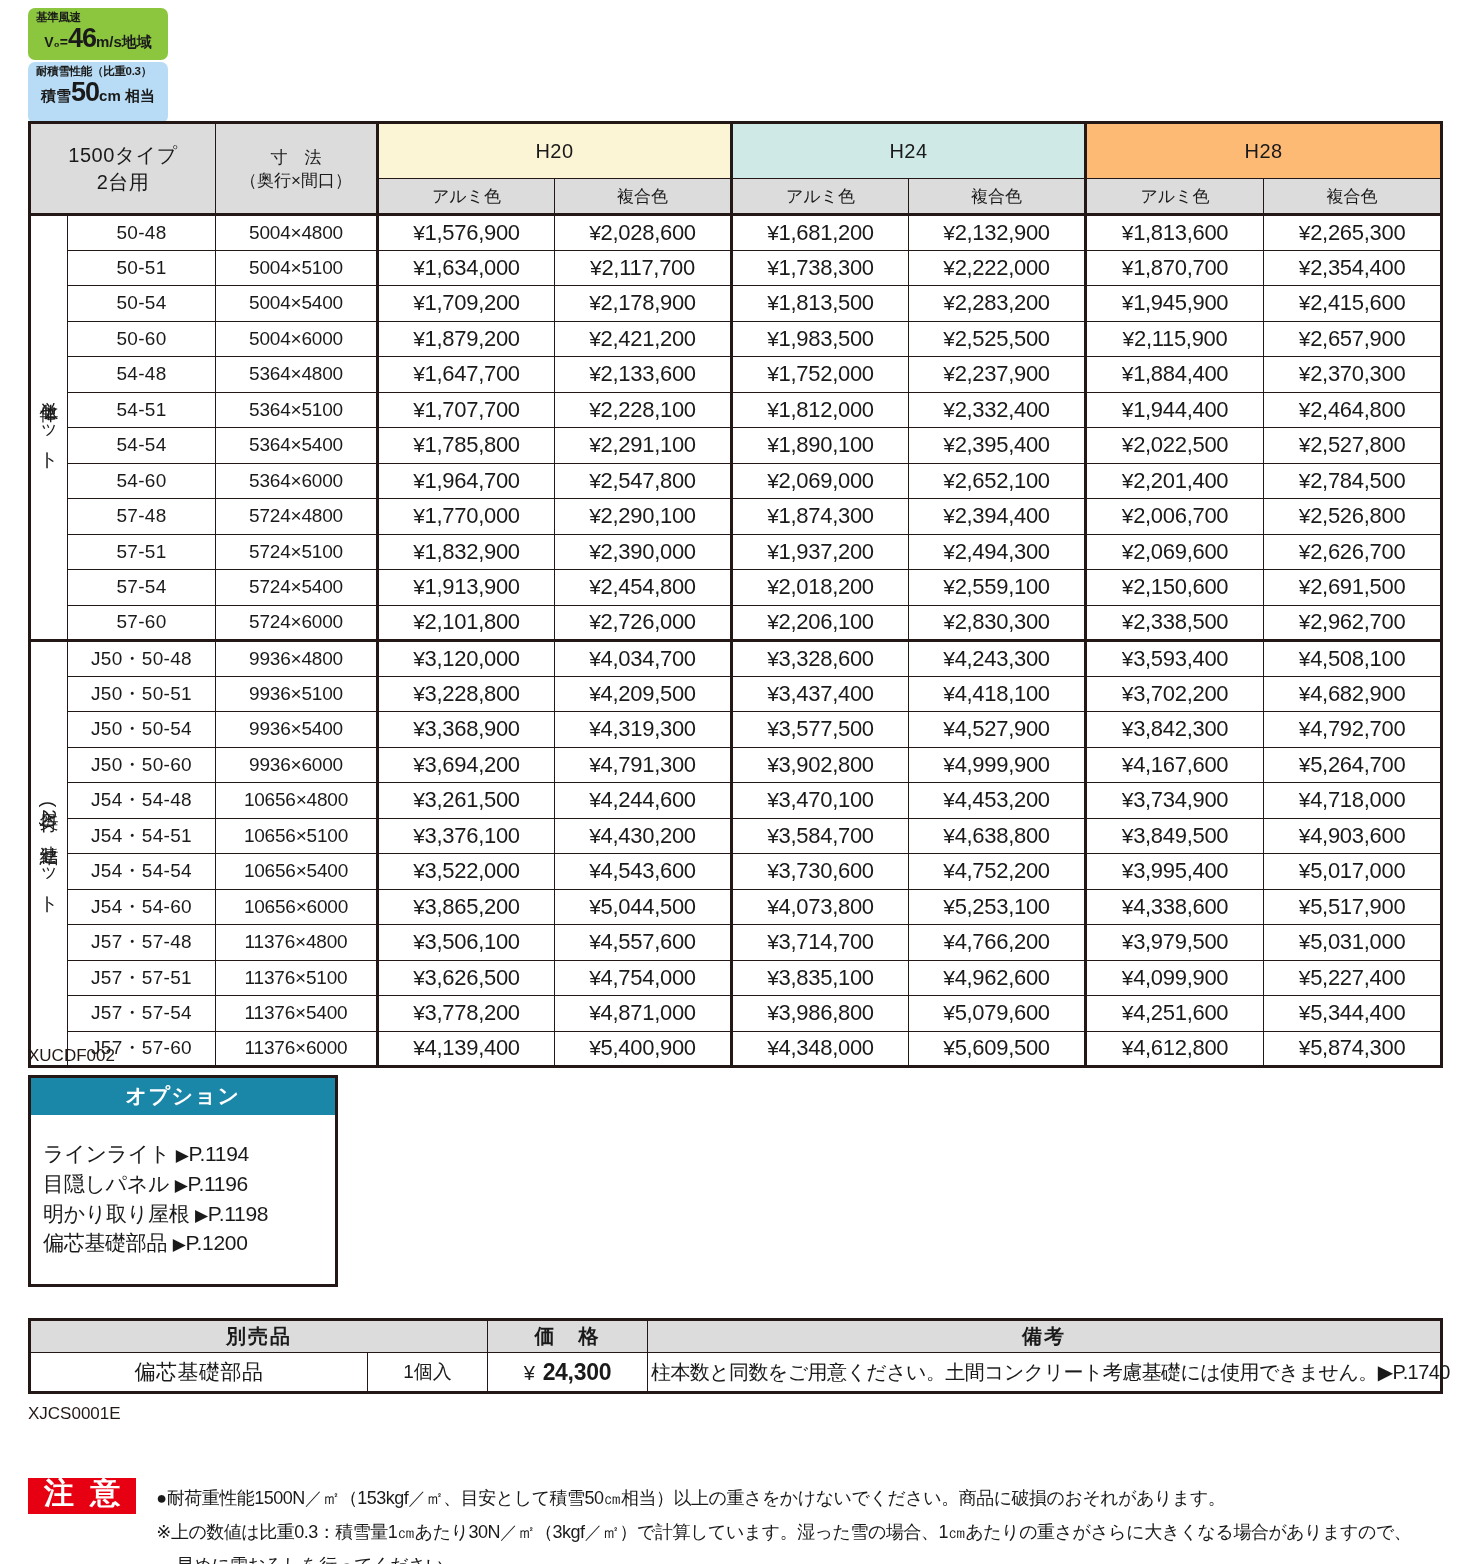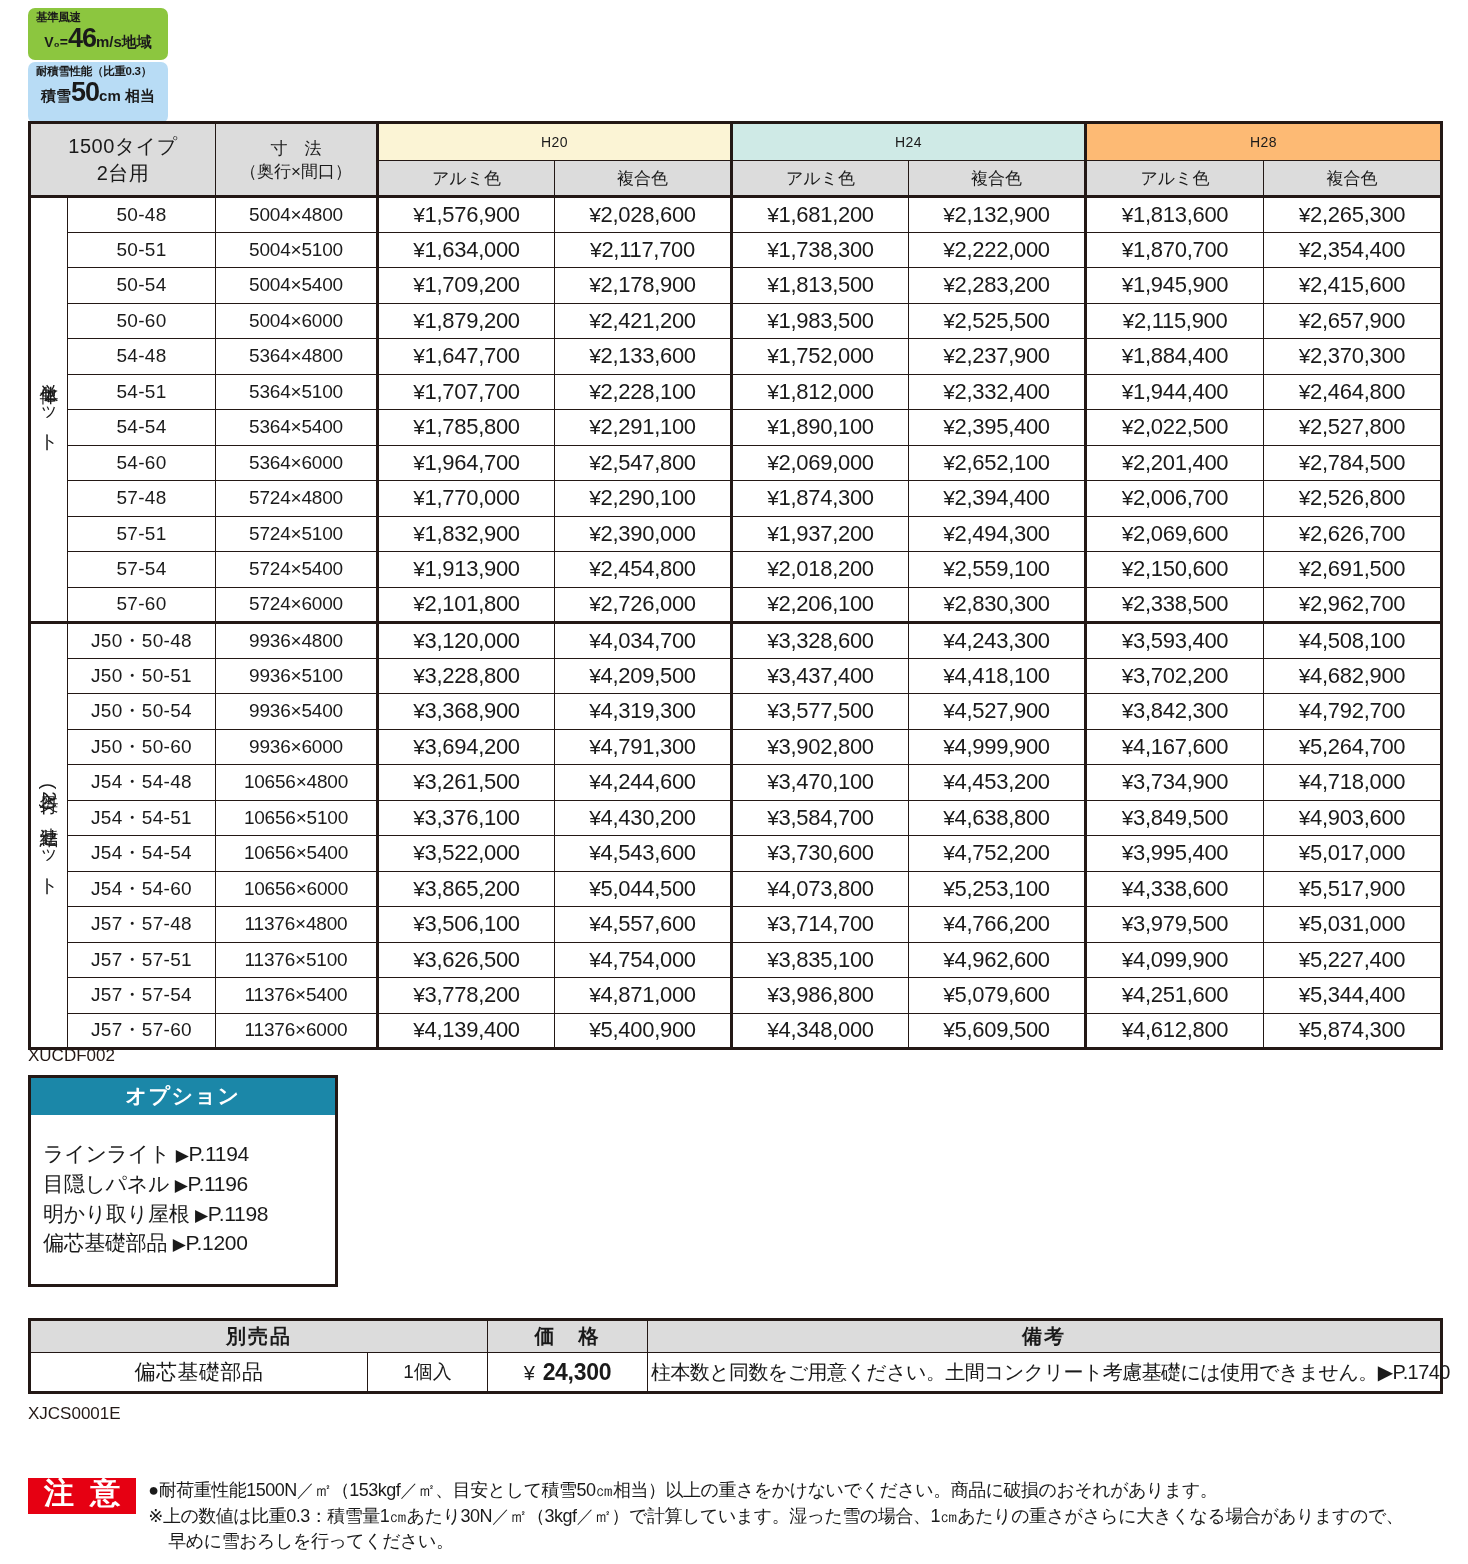--- a/index.html
+++ b/index.html
@@ -79,23 +79,23 @@
     letter-spacing: 0.5px;
   }
   .hdr-grey.small {
     font-size: 17px;
     letter-spacing: 0px;
   }
   .hdr-h20 { background: #fbf4d5; }
   .hdr-h24 { background: #cfeae6; }
   .hdr-h28 { background: #fdba74; }
   .hdr-group {
-    font-size: 14px;
+    font-size: 20px;
     font-weight: normal;
-    height: 38px;
+    height: 56px;
     letter-spacing: 0.5px;
   }
   .c-code { font-size: 19px; letter-spacing: 0.3px; margin-top: 44px; }
   .c-dim  { font-size: 19px; letter-spacing: -0.2px; }
   .c-price {
     font-size: 22px;
     font-weight: bold;
     letter-spacing: -0.3px;
     padding-right: 6px;
     text-align: right;
@@ -219,21 +219,21 @@
     flex: 0 0 auto;
     margin-top: 0px;
   }
   .caution-text {
     margin-left: 12px;
     font-size: 18px;
     line-height: 1.42;
     letter-spacing: -0.5px;
     white-space: nowrap;
   }
-  .caution-text p { margin: 0; }
+  .caution-text p { margin: 8px; }
   .caution-text p.indent { padding-left: 20px; }
 </style>
 </head>
 <body>
 
 <div class="badges">
   <div class="badge badge-wind">
     <span class="badge-cap">基準風速</span>
     <span class="badge-main"><span class="b-sm">V₀=</span><span class="b-lg">46</span><span class="b-md">m/s地域</span></span>
   </div>

